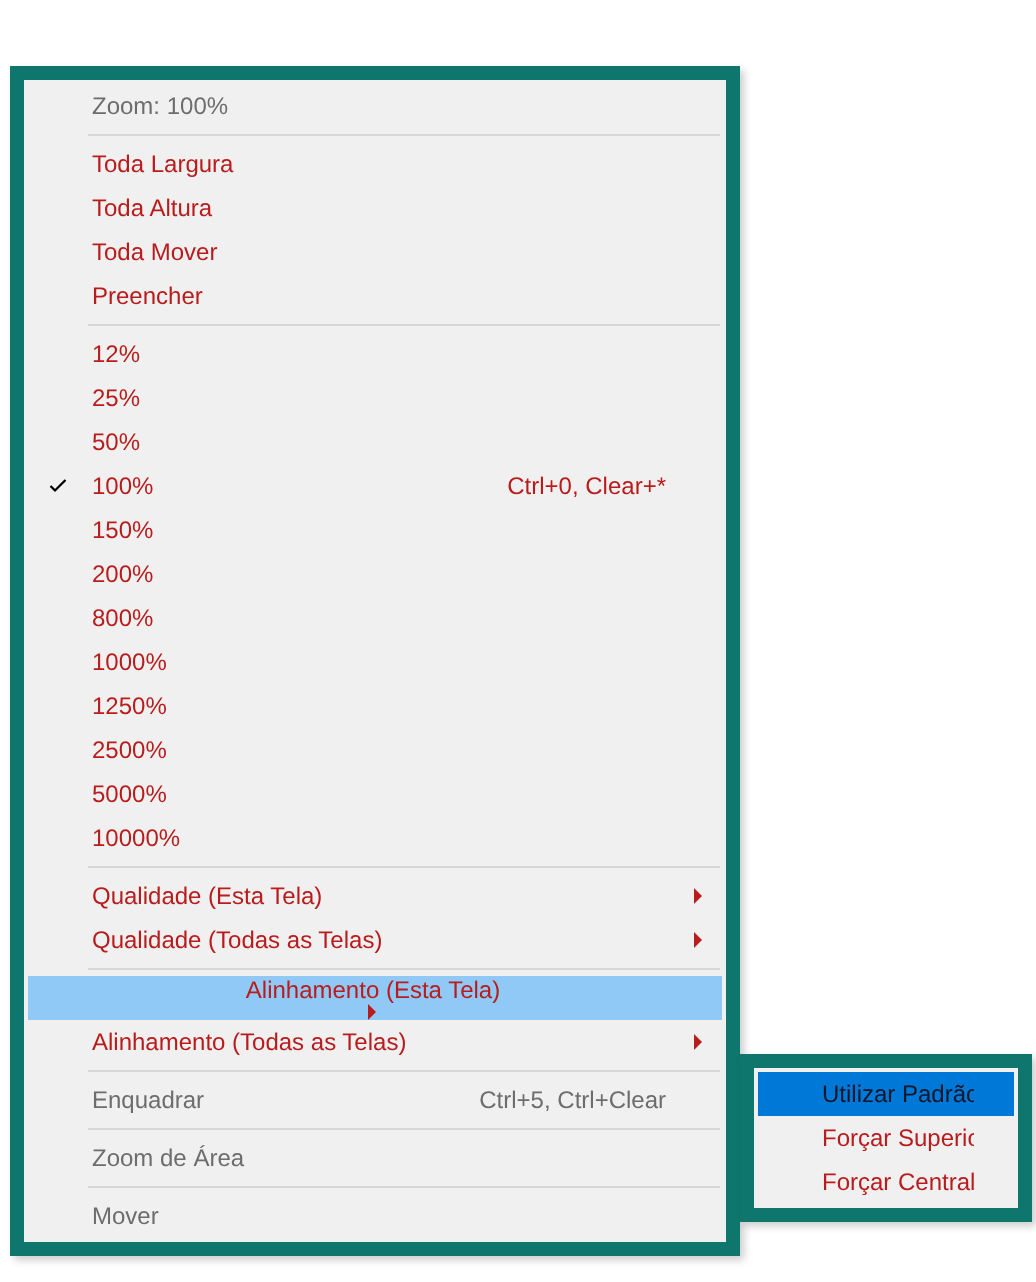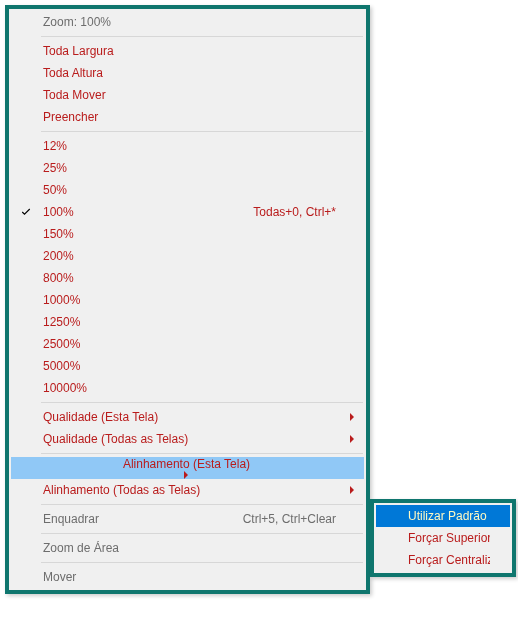--- a/index.html
+++ b/index.html
@@ -11,23 +11,24 @@
       font-family: "Segoe UI", Tahoma, sans-serif;
       font-size: 12px;
       background: #fff;
       width: 518px;
       height: 641px;
       position: relative;
     }
     .menu {
       position: absolute;
       background: #f0f0f0;
-      border: 4px solid #0f766e;
+      border: 7px solid #0f766e;
       box-shadow: 2px 2px 4px rgba(0,0,0,0.2);
       padding: 2px;
+      margin-top: 28px;
     }
     .main-menu {
       left: 5px;
       top: 5px;
       width: 365px;
     }
     .submenu {
       left: 370px;
       top: 499px;
       width: 146px;
@@ -40,21 +41,21 @@
       color: #b91c1c;
       cursor: default;
       position: relative;
     }
     .menu-item.hovered {
       background: #90c8f6;
       flex-direction: column;
     }
     .menu-item.highlighted {
       background: #0078d7;
-      color: #fef9c3;
+      color: #0f172a;
     }
     .menu-item.disabled {
       color: #6d6d6d;
     }
     .icon-col {
       width: 30px;
       display: flex;
       justify-content: center;
       align-items: center;
       flex-shrink: 0;
@@ -145,21 +146,21 @@
         <span class="label-col">50%</span>
         <span class="arrow-col"></span>
       </div>
       <div class="menu-item">
         <span class="icon-col check-icon">
           <svg viewBox="0 0 16 16">
             <path d="M3 8 L6 11 L13 4" stroke="#000" stroke-width="1.5" fill="none"></path>
           </svg>
         </span>
         <span class="label-col">100%</span>
-        <span class="shortcut-col">Todas+0, Ctrl+*</span>
+        <span class="shortcut-col">Ctrl+0, Clear+*</span>
         <span class="arrow-col"></span>
       </div>
       <div class="menu-item">
         <span class="icon-col"></span>
         <span class="label-col">150%</span>
         <span class="arrow-col"></span>
       </div>
       <div class="menu-item">
         <span class="icon-col"></span>
         <span class="label-col">200%</span>

